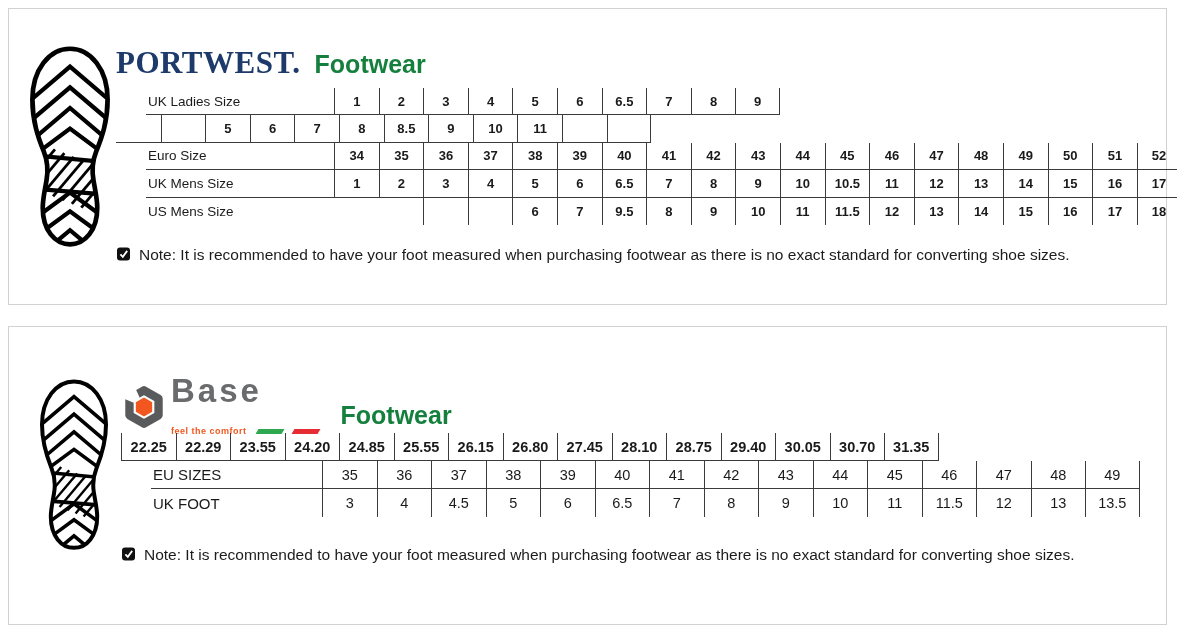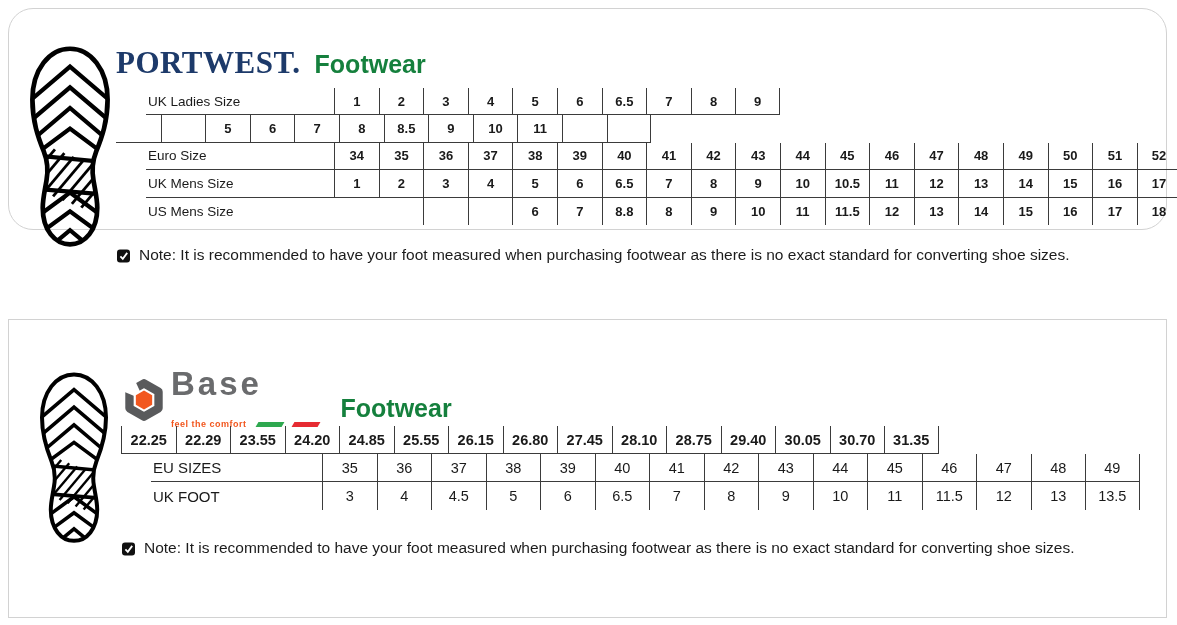--- a/index.html
+++ b/index.html
@@ -1,20 +1,20 @@
 <!DOCTYPE html>
 <html><head>
 <meta charset="utf-8">
 <style>
   html,body{margin:0;padding:0;background:#fff;}
   .stage{position:relative;width:1177px;height:625px;background:#fff;
          font-family:"Liberation Sans","DejaVu Sans",sans-serif;color:#1a1a1a;overflow:hidden;}
   .panel{position:absolute;left:8px;width:1159px;background:#fff;border:1px solid #d2d2d2;box-sizing:border-box;}
-  .panel.p1{top:8px;height:222px;border-radius:25px;}
-  .panel.p2{top:319px;height:299px;padding-left:44px;}
+  .panel.p1{top:8px;height:297px;}
+  .panel.p2{top:326px;height:299px;padding-left:44px;}
 
   .sole{position:absolute;}
   .sole.s1{left:14px;top:36px;width:94px;height:204px;}
   .sole.s2{left:25px;top:42px;width:80px;height:192px;}
 
   
   .title-row{position:absolute;display:flex;align-items:baseline;gap:14px;}
   .t1{left:107px;top:36px;}
   .brand-portwest{font-family:"Liberation Serif","DejaVu Serif",serif;font-weight:bold;
                   font-size:31px;letter-spacing:0.5px;}
@@ -39,21 +39,21 @@
           box-sizing:border-box;font-size:var(--cfs);}
   .t-cell.wbold{font-weight:bold;}
   .t-label.wbold{font-weight:bold;}
   .bl{border-left:1px solid #3b3b3b;}
   .br{border-right:1px solid #3b3b3b;}
   .bb{border-bottom:1px solid #3b3b3b;}
   .pw-table{--lw:188px;--cw:44.6px;--rh:27.4px;--cfs:13px;--lfs:13.5px;left:107px;top:79px;}
   .base-table{--lw:171px;--cw:54.5px;--rh:28px;--cfs:14.5px;--lfs:15px;left:112px;top:106px;}
 
   
-  .note-row{position:absolute;display:flex;align-items:flex-end;gap:7px;font-size:15.5px;color:#1c1c1c;}
+  .note-row{position:absolute;display:flex;align-items:flex-start;gap:7px;font-size:15.5px;color:#1c1c1c;}
   .n1{left:107px;top:237px;}
   .n2{left:112px;top:219px;}
   .note-icon{flex:0 0 auto;width:16px;height:16px;}
 </style>
 </head>
 <body>
 
 <div class="stage">
 
   <div class="panel p1">
@@ -185,21 +185,21 @@
           <div class="t-cell bl br bb wbold">17</div>
         </div>
         <div class="t-row">
           <div class="t-label">US Mens Size</div>
           <div class="t-cell wbold"></div>
           <div class="t-cell wbold"></div>
           <div class="t-cell bl wbold"></div>
           <div class="t-cell bl wbold"></div>
           <div class="t-cell bl wbold">6</div>
           <div class="t-cell bl wbold">7</div>
-          <div class="t-cell bl wbold">8.8</div>
+          <div class="t-cell bl wbold">9.5</div>
           <div class="t-cell bl wbold">8</div>
           <div class="t-cell bl wbold">9</div>
           <div class="t-cell bl wbold">10</div>
           <div class="t-cell bl wbold">11</div>
           <div class="t-cell bl wbold">11.5</div>
           <div class="t-cell bl wbold">12</div>
           <div class="t-cell bl wbold">13</div>
           <div class="t-cell bl wbold">14</div>
           <div class="t-cell bl wbold">15</div>
           <div class="t-cell bl wbold">16</div>

